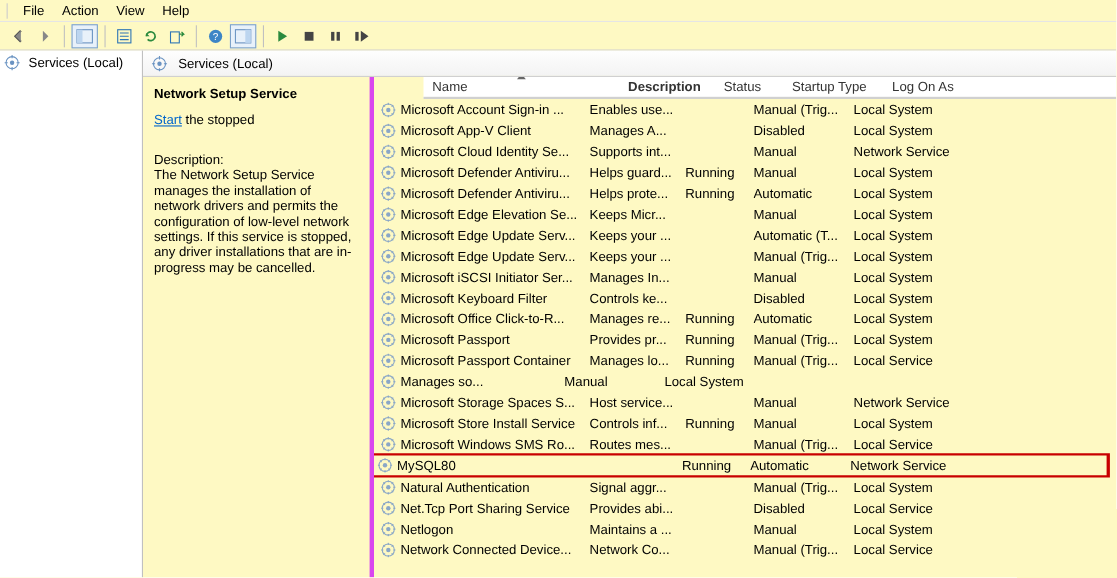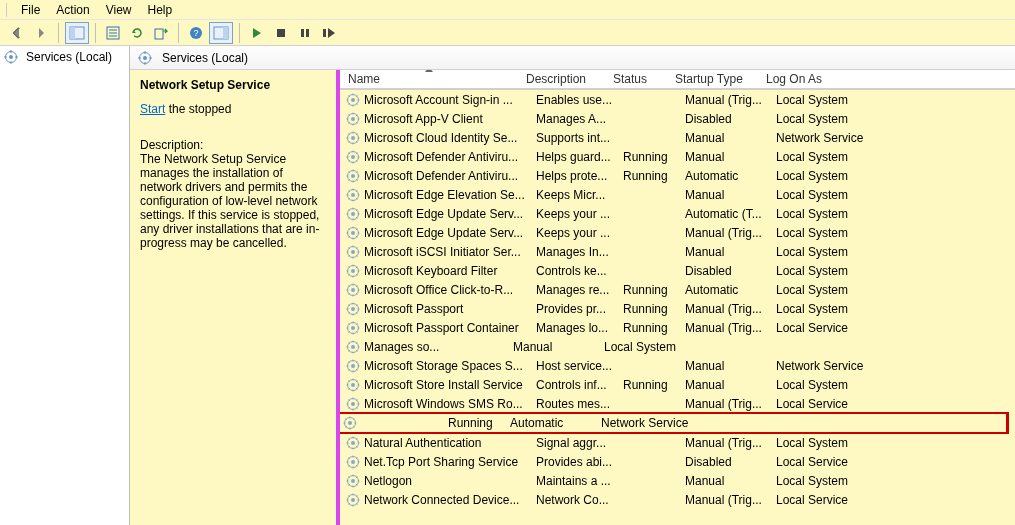--- a/index.html
+++ b/index.html
@@ -23,25 +23,25 @@
   .right-header { height: 24px; display:flex; align-items:center; gap:6px; padding: 0 8px; background: linear-gradient(#fefefe,#f3f3f3); border-bottom:1px solid #d0d0d0; }
   .right-content { flex:1; display:flex; }
 
   .detail-pane { width: 210px; padding: 8px 10px; border-right: 4px solid #d946ef; }
   .detail-title { font-weight: 700; margin-bottom: 10px; }
   .detail-link { color:#0066cc; text-decoration: underline; cursor:pointer; }
   .detail-desc-label { margin-top: 22px; }
   .detail-desc-text { }
 
   .list-pane { flex:1; overflow:auto; }
-  .list-header { display:flex; height:20px; border-bottom: 2px solid #d0d0d0; position:sticky; top:0; background:#fff; }
+  .list-header { display:flex; height:20px; border-bottom: 2px solid #d0d0d0; position:sticky; top:0; background:#fff;margin-left:45px; }
   .col { padding: 2px 8px 2px; border-right: 0; font-weight:400; color:#333; display:flex; align-items:center; position:relative; }
   .col.sort::after { content:""; position:absolute; left:50%; top:-3px; transform:translateX(-50%); border-left:4px solid transparent; border-right:4px solid transparent; border-bottom:5px solid #666; }
   .c-name { width:178px; }
-  .c-desc { width:87px; }
+  .c-desc { width:87px;font-weight:bold; }
   .c-status { width:62px; }
   .c-startup { width:91px; }
   .c-logon { width:130px; }
 
   .list-row { display:flex; align-items:center; height:19px; padding-left:6px; white-space:nowrap; }
   .list-row.hl { border: 2px solid #c80000; border-left-width:3px; border-right-width:3px; height:22px; margin:-1px 6px -1px -3px; padding-left:3px; }
   .svc-icon { width:14px; height:14px; margin-right:4px; flex-shrink:0; }
   .cell { overflow:hidden; text-overflow:ellipsis; padding-right:6px; }
   .cell.name { width:172px; }
   .cell.desc { width:87px; }
@@ -558,20 +558,21 @@
                     <line x1="7" y1="0.5" x2="7" y2="2.5"></line>
                     <line x1="7" y1="11.5" x2="7" y2="13.5"></line>
                     <line x1="0.5" y1="7" x2="2.5" y2="7"></line>
                     <line x1="11.5" y1="7" x2="13.5" y2="7"></line>
                     <line x1="2.5" y1="2.5" x2="4" y2="4"></line>
                     <line x1="10" y1="10" x2="11.5" y2="11.5"></line>
                     <line x1="11.5" y1="2.5" x2="10" y2="4"></line>
                     <line x1="4" y1="10" x2="2.5" y2="11.5"></line>
                   </g>
                 </svg>
+                <div class="cell name">MySQL80</div>
                 <div class="cell desc"></div>
                 <div class="cell status">Running</div>
                 <div class="cell startup">Automatic</div>
                 <div class="cell logon">Network Service</div>
               </div>
               <div class="list-row">
                 <svg class="svc-icon" viewBox="0 0 14 14">
                   <circle cx="7" cy="7" r="5.5" fill="none" stroke="#8aa7c7" stroke-width="1"></circle>
                   <circle cx="7" cy="7" r="2" fill="#8aa7c7"></circle>
                   <g stroke="#8aa7c7" stroke-width="1">

